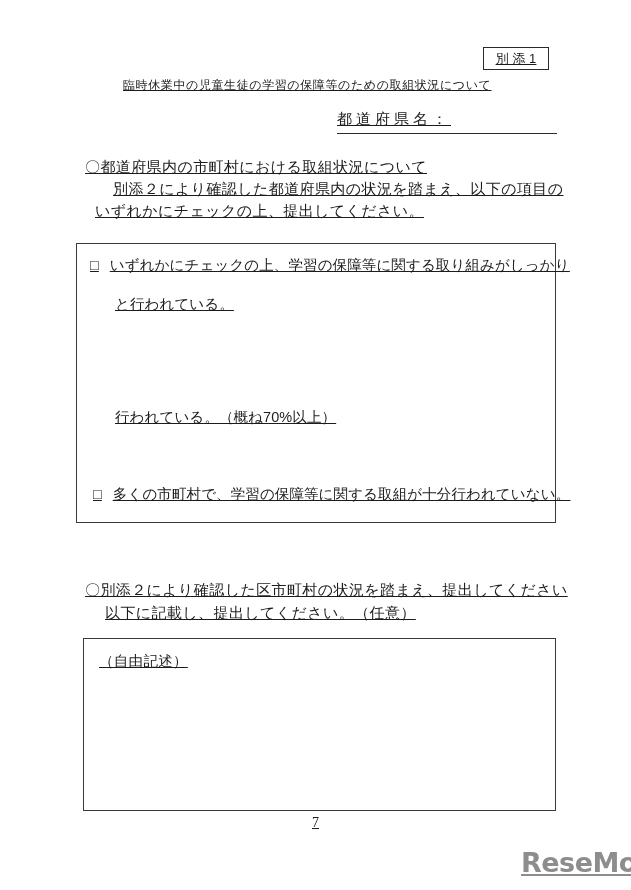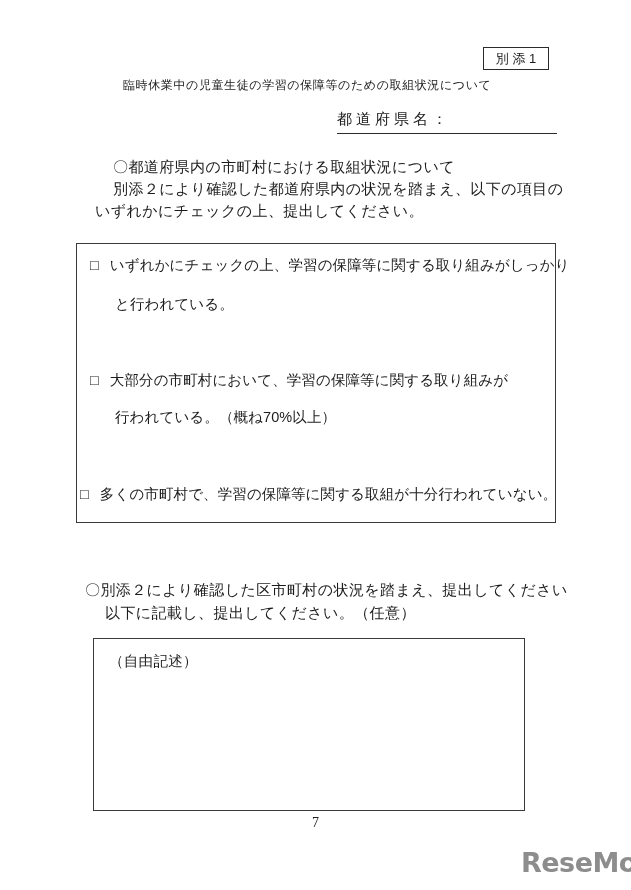--- a/index.html
+++ b/index.html
@@ -1,15 +1,15 @@
 <!DOCTYPE html>
 <html><head>
 <meta charset="utf-8">
 <style>
-  * { margin:0; padding:0; box-sizing:border-box; }
+  * { margin:0; padding:0; box-sizing:border-box;text-decoration:underline; }
   html,body { background:#ffffff; }
   .page {
     position:relative;
     width:631px; height:890px;
     background:#ffffff;
     font-family:"Liberation Sans","DejaVu Sans",sans-serif;
     color:#1c1c1c;
     overflow:hidden;
   }
   .abs { position:absolute; white-space:nowrap; }
@@ -33,23 +33,22 @@
   }
   .body-line { font-size:15px; letter-spacing:0.4px; }
 
   .check-box-frame {
     position:absolute; left:76px; top:243px;
     width:480px; height:280px;
     border:1.5px solid #3a3a3a;
   }
   .free-box-frame {
     position:absolute; left:83px; top:638px;
-    width:432px; height:173px;
+    width:473px; height:173px;
     border:1.5px solid #3a3a3a;
-    margin-left:10px;
   }
   .check-line { position:absolute; white-space:nowrap; font-size:14.5px; letter-spacing:0.1px; }
   .cb-glyph { display:inline-block; margin-right:11px; font-size:14.5px; }
   .free-label { position:absolute; left:15px; top:13px; font-size:14.5px; letter-spacing:0.3px; }
 
   .page-number {
     position:absolute; left:0; top:815px; width:631px;
     text-align:center;
     font-family:"Liberation Serif","DejaVu Serif",serif;
     font-size:14px;
@@ -69,37 +68,34 @@
   <div class="tag-box">
     <span>別 添 1</span>
   </div>
 
   <div class="abs doc-title">臨時休業中の児童生徒の学習の保障等のための取組状況について</div>
 
   <div class="abs pref-field">
     <span>都道府県名：</span><span></span>
   </div>
 
-  <div class="abs body-line" style="left:85px; top:158px;margin-left:28px;">〇都道府県内の市町村における取組状況について</div>
+  <div class="abs body-line" style="left:85px; top:158px;">〇都道府県内の市町村における取組状況について</div>
   <div class="abs body-line" style="left:113px; top:180px;">別添２により確認した都道府県内の状況を踏まえ、以下の項目の</div>
   <div class="abs body-line" style="left:95px; top:202px;">いずれかにチェックの上、提出してください。</div>
 
   <div class="check-box-frame">
 
     <div class="check-line" style="left:13px; top:12px;">
       <span class="cb-glyph">□</span><span>いずれかにチェックの上、学習の保障等に関する取り組みがしっかり</span>
     </div>
     <div class="check-line" style="left:38px; top:51px;">と行われている。</div>
 
-    <div class="check-line" style="left:13px; top:127px;">
-      <span class="cb-glyph">□</span><span>大部分の市町村において、学習の保障等に関する取り組みが</span>
-    </div>
     <div class="check-line" style="left:38px; top:164px;">行われている。（概ね70%以上）</div>
 
-    <div class="check-line" style="left:3px; top:241px;">
+    <div class="check-line" style="left:16px; top:241px;">
       <span class="cb-glyph">□</span><span>多くの市町村で、学習の保障等に関する取組が十分行われていない。</span>
     </div>
   </div>
 
   <div class="abs body-line" style="left:85px; top:581px;">〇別添２により確認した区市町村の状況を踏まえ、提出してください</div>
   <div class="abs body-line" style="left:105px; top:604px;">以下に記載し、提出してください。（任意）</div>
 
   <div class="free-box-frame">
     <div class="free-label">（自由記述）</div>
   </div>

